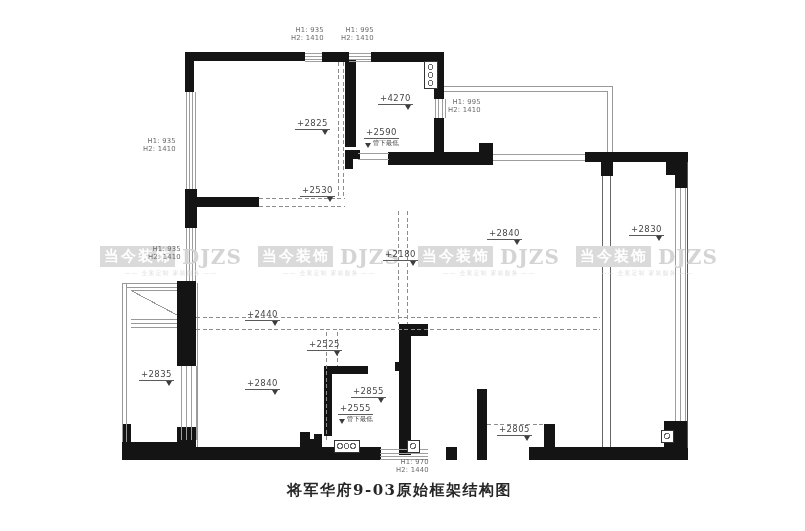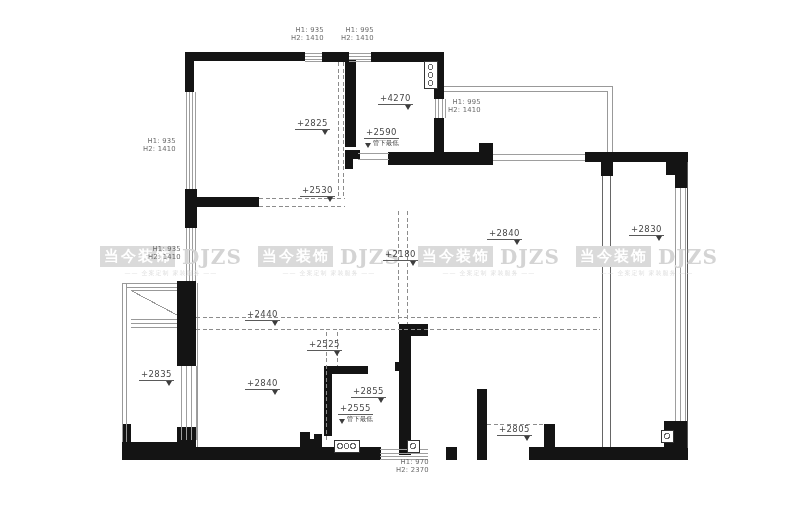--- a/index.html
+++ b/index.html
@@ -265,17 +265,18 @@
   <div class="hlabel" style="left:143px;top:138px;">
     <div>H1: 935</div>
       <div>H2: 1410</div>
   </div>
   <div class="hlabel" style="left:148px;top:246px;">
     <div>H1: 935</div>
       <div>H2: 1410</div>
   </div>
   <div class="hlabel" style="left:396px;top:459px;">
     <div>H1: 970</div>
-      <div>H2: 2370</div>
-  </div>
-
+      <div>H2: 1440</div>
+  </div>
+
+  <div class="title" style="left:287px;top:481px;">将军华府9-03原始框架结构图</div>
 
 </div>
 
 </body></html>

